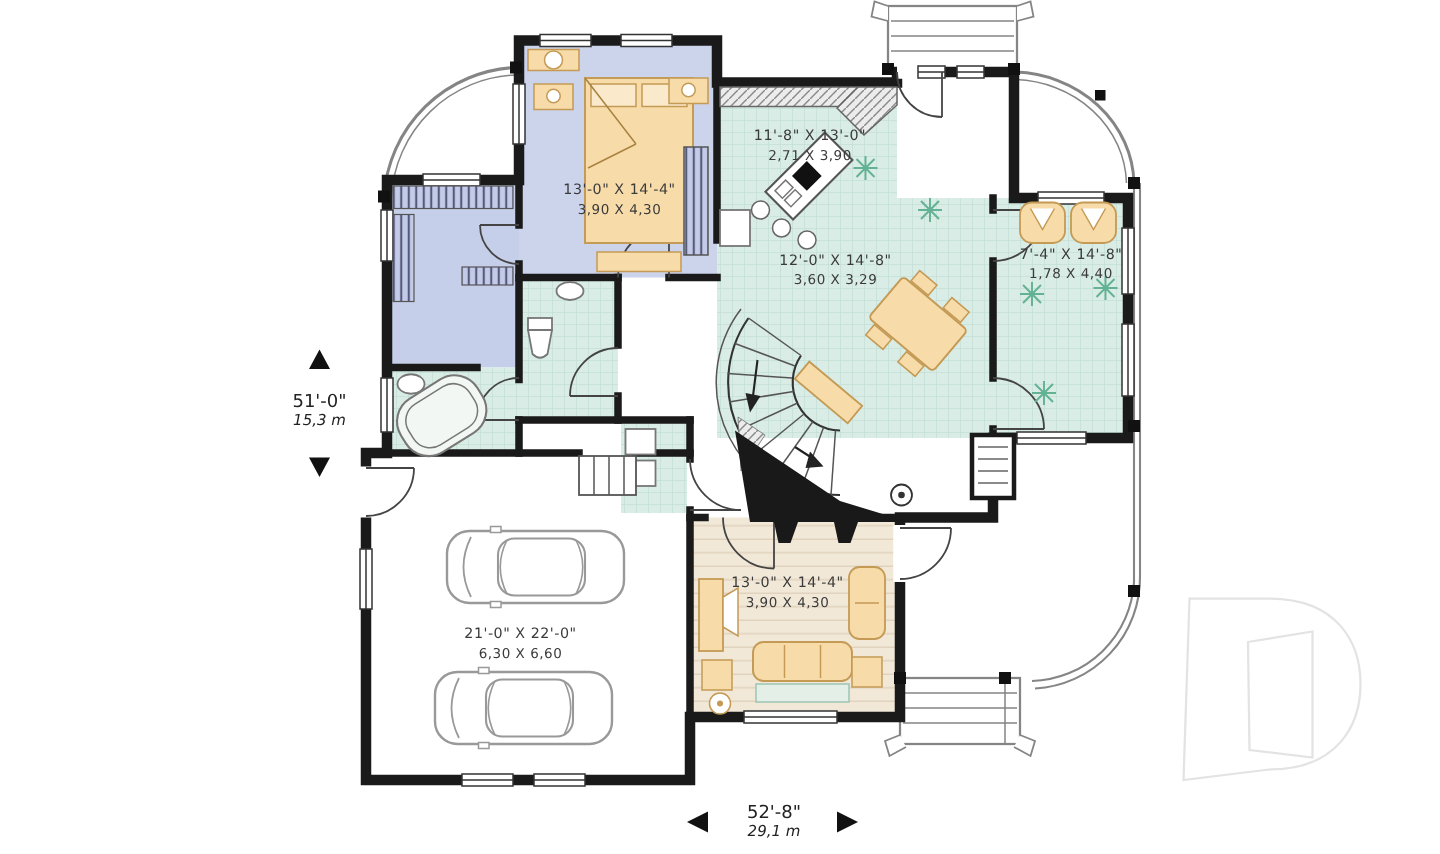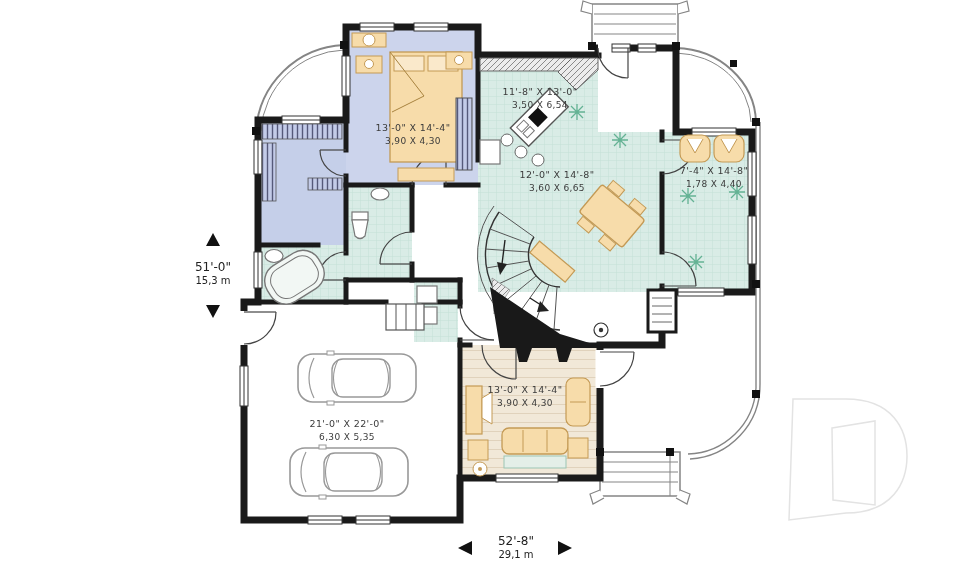--- a/index.html
+++ b/index.html
@@ -5,21 +5,21 @@
   html,body{margin:0;padding:0;background:#fff;}
   .stage{position:relative;width:960px;height:569px;background:#fff;overflow:hidden;
          font-family:"DejaVu Sans",sans-serif;}
   .stage svg{position:absolute;left:0;top:0;}
   .room-label{position:absolute;transform:translate(-50%,-50%);text-align:center;
       color:#3b3b3b;font-size:9px;line-height:1.45;letter-spacing:.35px;white-space:nowrap;}
   .room-label .imp{font-size:9.5px;}
   .dim-label{position:absolute;transform:translate(-50%,-50%);text-align:center;
       color:#222;white-space:nowrap;line-height:1.25;}
   .dim-label .big{font-size:12px;}
-  .dim-label .small{font-size:10px;}
+  .dim-label .small{font-size:10px;font-style:italic;}
 </style>
 </head>
 <body>
 
 <div class="stage">
 
 <svg width="960" height="569" viewBox="0 0 960 569">
   <defs>
     <pattern id="tile" width="8" height="8" patternUnits="userSpaceOnUse">
       <rect width="8" height="8" fill="#d9ece6"></rect>
@@ -391,41 +391,41 @@
   </g>
 </svg>
 
 <div class="room-label" style="left:413px;top:134px">
   <div class="imp">13'-0" X 14'-4"</div>
   <div>3,90 X 4,30</div>
 </div>
 
 <div class="room-label" style="left:540px;top:98px">
   <div class="imp">11'-8" X 13'-0"</div>
-  <div>3,50 X 6,54</div>
+  <div>2,71 X 3,90</div>
 </div>
 
 <div class="room-label" style="left:557px;top:181px">
   <div class="imp">12'-0" X 14'-8"</div>
-  <div>3,60 X 6,65</div>
+  <div>3,60 X 3,29</div>
 </div>
 
 <div class="room-label" style="left:714px;top:177px">
   <div class="imp">7'-4" X 14'-8"</div>
   <div>1,78 X 4,40</div>
 </div>
 
 <div class="room-label" style="left:525px;top:396px">
   <div class="imp">13'-0" X 14'-4"</div>
   <div>3,90 X 4,30</div>
 </div>
 
 <div class="room-label" style="left:347px;top:430px">
   <div class="imp">21'-0" X 22'-0"</div>
-  <div>6,30 X 5,35</div>
+  <div>6,30 X 6,60</div>
 </div>
 
 <div class="dim-label" style="left:213px;top:274px">
   <div class="big">51'-0"</div>
   <div class="small">15,3 m</div>
 </div>
 
 <div class="dim-label" style="left:516px;top:548px">
   <div class="big">52'-8"</div>
   <div class="small">29,1 m</div>

